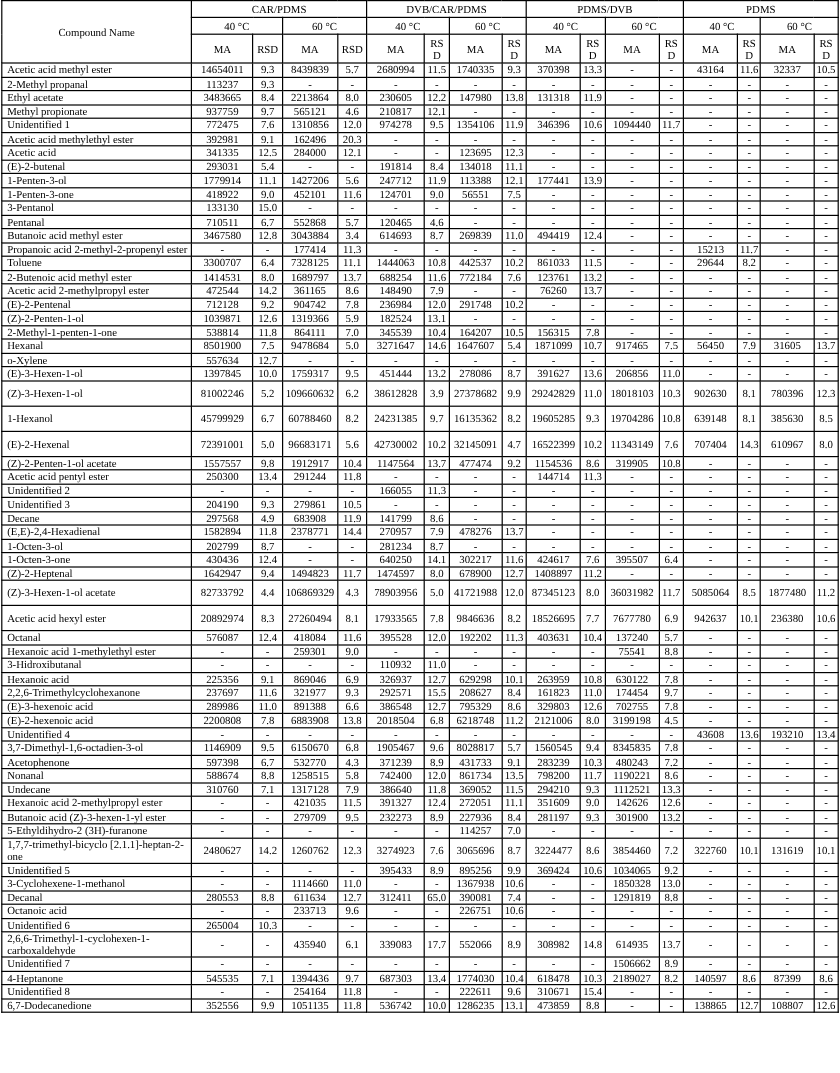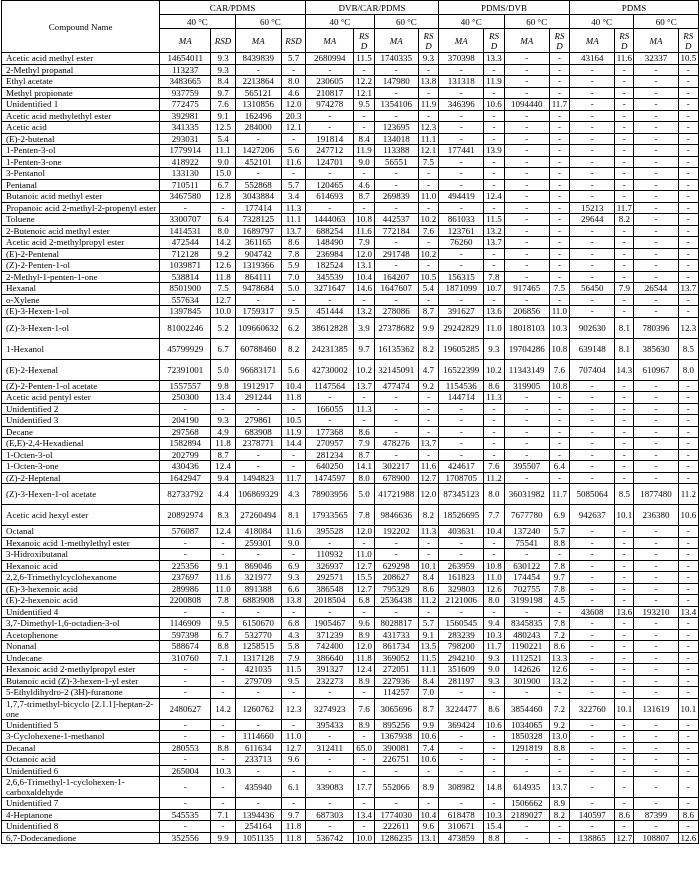--- a/index.html
+++ b/index.html
@@ -3,21 +3,21 @@
 <meta charset="utf-8">
 <style>
   html, body { margin: 0; padding: 0; background: #ffffff; }
   body { width: 700px; height: 894px; overflow: hidden; font-family: "Liberation Serif", "DejaVu Serif", serif; color: #000; }
   table { border-collapse: collapse; table-layout: fixed; width: 698px; margin-left: 1px; font-size: 9px; line-height: 10px; }
   th, td { border: 1px solid #000; padding: 0 1px; text-align: center; vertical-align: middle; word-break: break-all; overflow-wrap: anywhere; }
   th { font-weight: normal; }
   td.name { text-align: left; padding-left: 4px; word-break: normal; overflow-wrap: normal; }
   tr.h1 th { height: 13px; }
   tr.h2 th { height: 13px; }
-  tr.h3 th { height: 23px; font-size: 9px; font-style: italic; }
+  tr.h3 th { height: 23px; font-size: 9px; }
   tbody tr { height: 11.5px; }
   tbody tr.tall { height: 21px; }
 </style>
 </head>
 <body>
 
 <table>
   <colgroup>
     <col style="width:157px">
     <col style="width:51px">
@@ -464,21 +464,21 @@
         <td>3271647</td>
         <td>14.6</td>
         <td>1647607</td>
         <td>5.4</td>
         <td>1871099</td>
         <td>10.7</td>
         <td>917465</td>
         <td>7.5</td>
         <td>56450</td>
         <td>7.9</td>
-        <td>26544</td>
+        <td>31605</td>
         <td>13.7</td>
       </tr>
       <tr>
         <td class="name">o-Xylene</td>
         <td>557634</td>
         <td>12.7</td>
         <td>-</td>
         <td>-</td>
         <td>-</td>
         <td>-</td>
@@ -644,21 +644,21 @@
         <td>-</td>
         <td>-</td>
         <td>-</td>
       </tr>
       <tr>
         <td class="name">Decane</td>
         <td>297568</td>
         <td>4.9</td>
         <td>683908</td>
         <td>11.9</td>
-        <td>177368</td>
+        <td>141799</td>
         <td>8.6</td>
         <td>-</td>
         <td>-</td>
         <td>-</td>
         <td>-</td>
         <td>-</td>
         <td>-</td>
         <td>-</td>
         <td>-</td>
         <td>-</td>
@@ -724,21 +724,21 @@
       <tr>
         <td class="name">(Z)-2-Heptenal</td>
         <td>1642947</td>
         <td>9.4</td>
         <td>1494823</td>
         <td>11.7</td>
         <td>1474597</td>
         <td>8.0</td>
         <td>678900</td>
         <td>12.7</td>
-        <td>1708705</td>
+        <td>1408897</td>
         <td>11.2</td>
         <td>-</td>
         <td>-</td>
         <td>-</td>
         <td>-</td>
         <td>-</td>
         <td>-</td>
       </tr>
       <tr class="tall">
         <td class="name">(Z)-3-Hexen-1-ol acetate</td>
@@ -893,21 +893,21 @@
         <td>-</td>
       </tr>
       <tr>
         <td class="name">(E)-2-hexenoic acid</td>
         <td>2200808</td>
         <td>7.8</td>
         <td>6883908</td>
         <td>13.8</td>
         <td>2018504</td>
         <td>6.8</td>
-        <td>2536438</td>
+        <td>6218748</td>
         <td>11.2</td>
         <td>2121006</td>
         <td>8.0</td>
         <td>3199198</td>
         <td>4.5</td>
         <td>-</td>
         <td>-</td>
         <td>-</td>
         <td>-</td>
       </tr>

